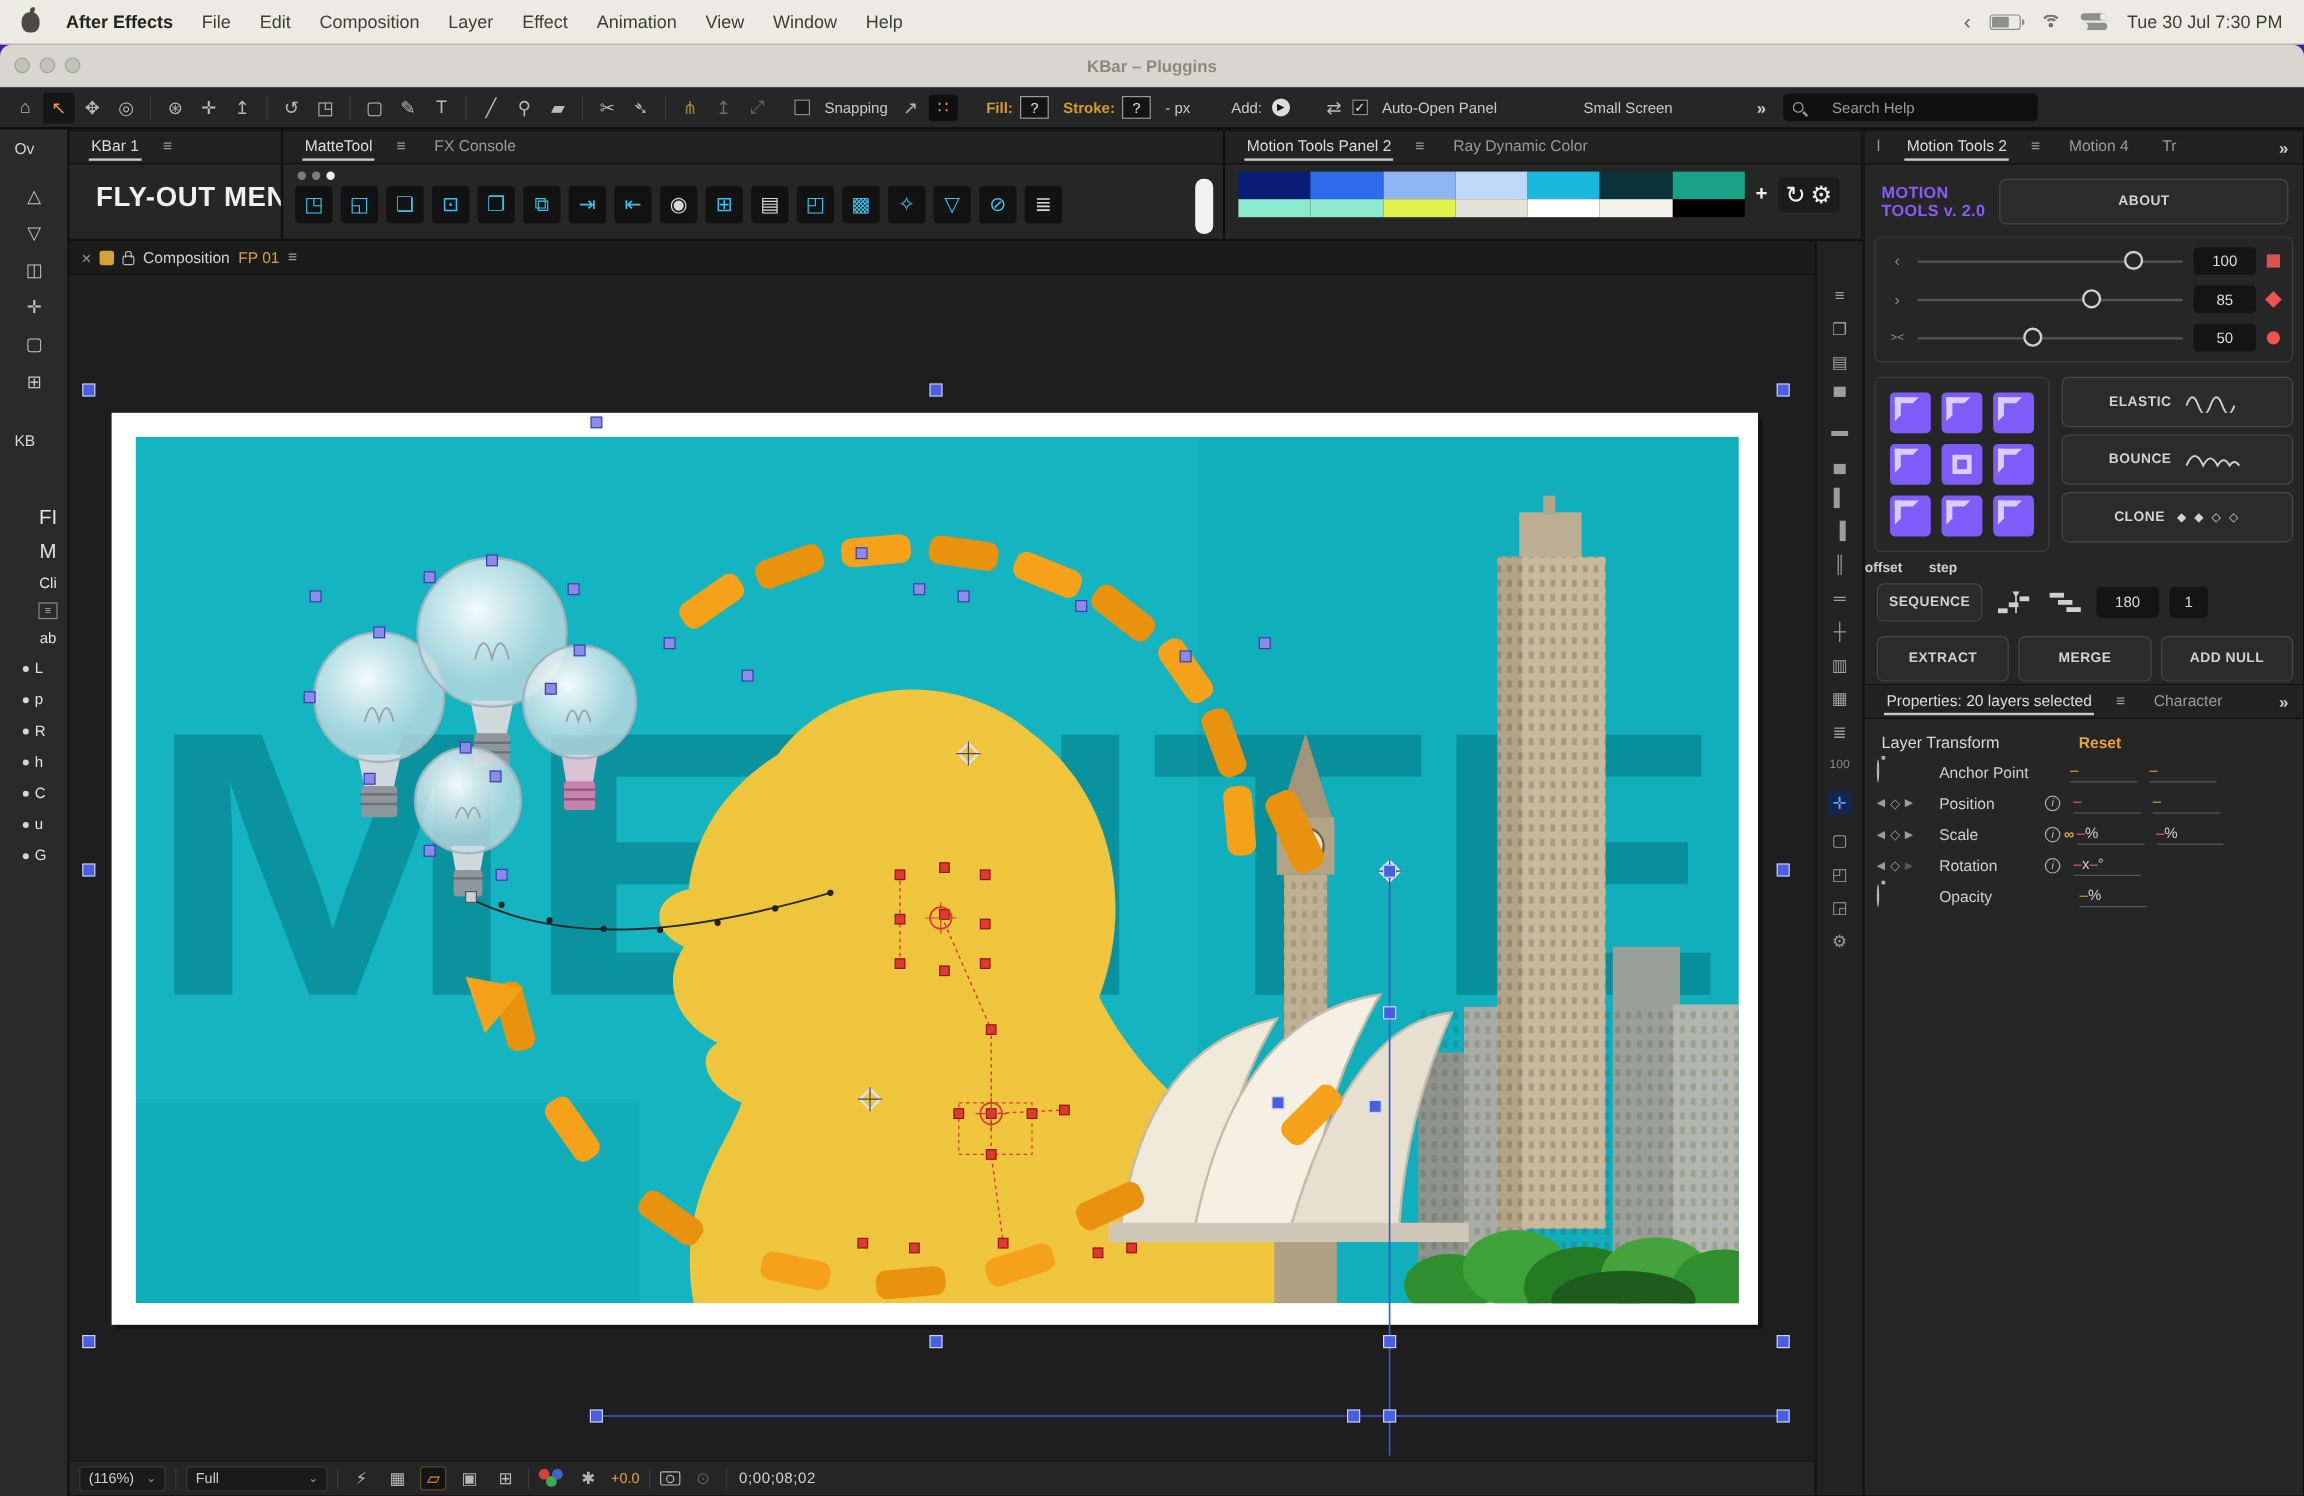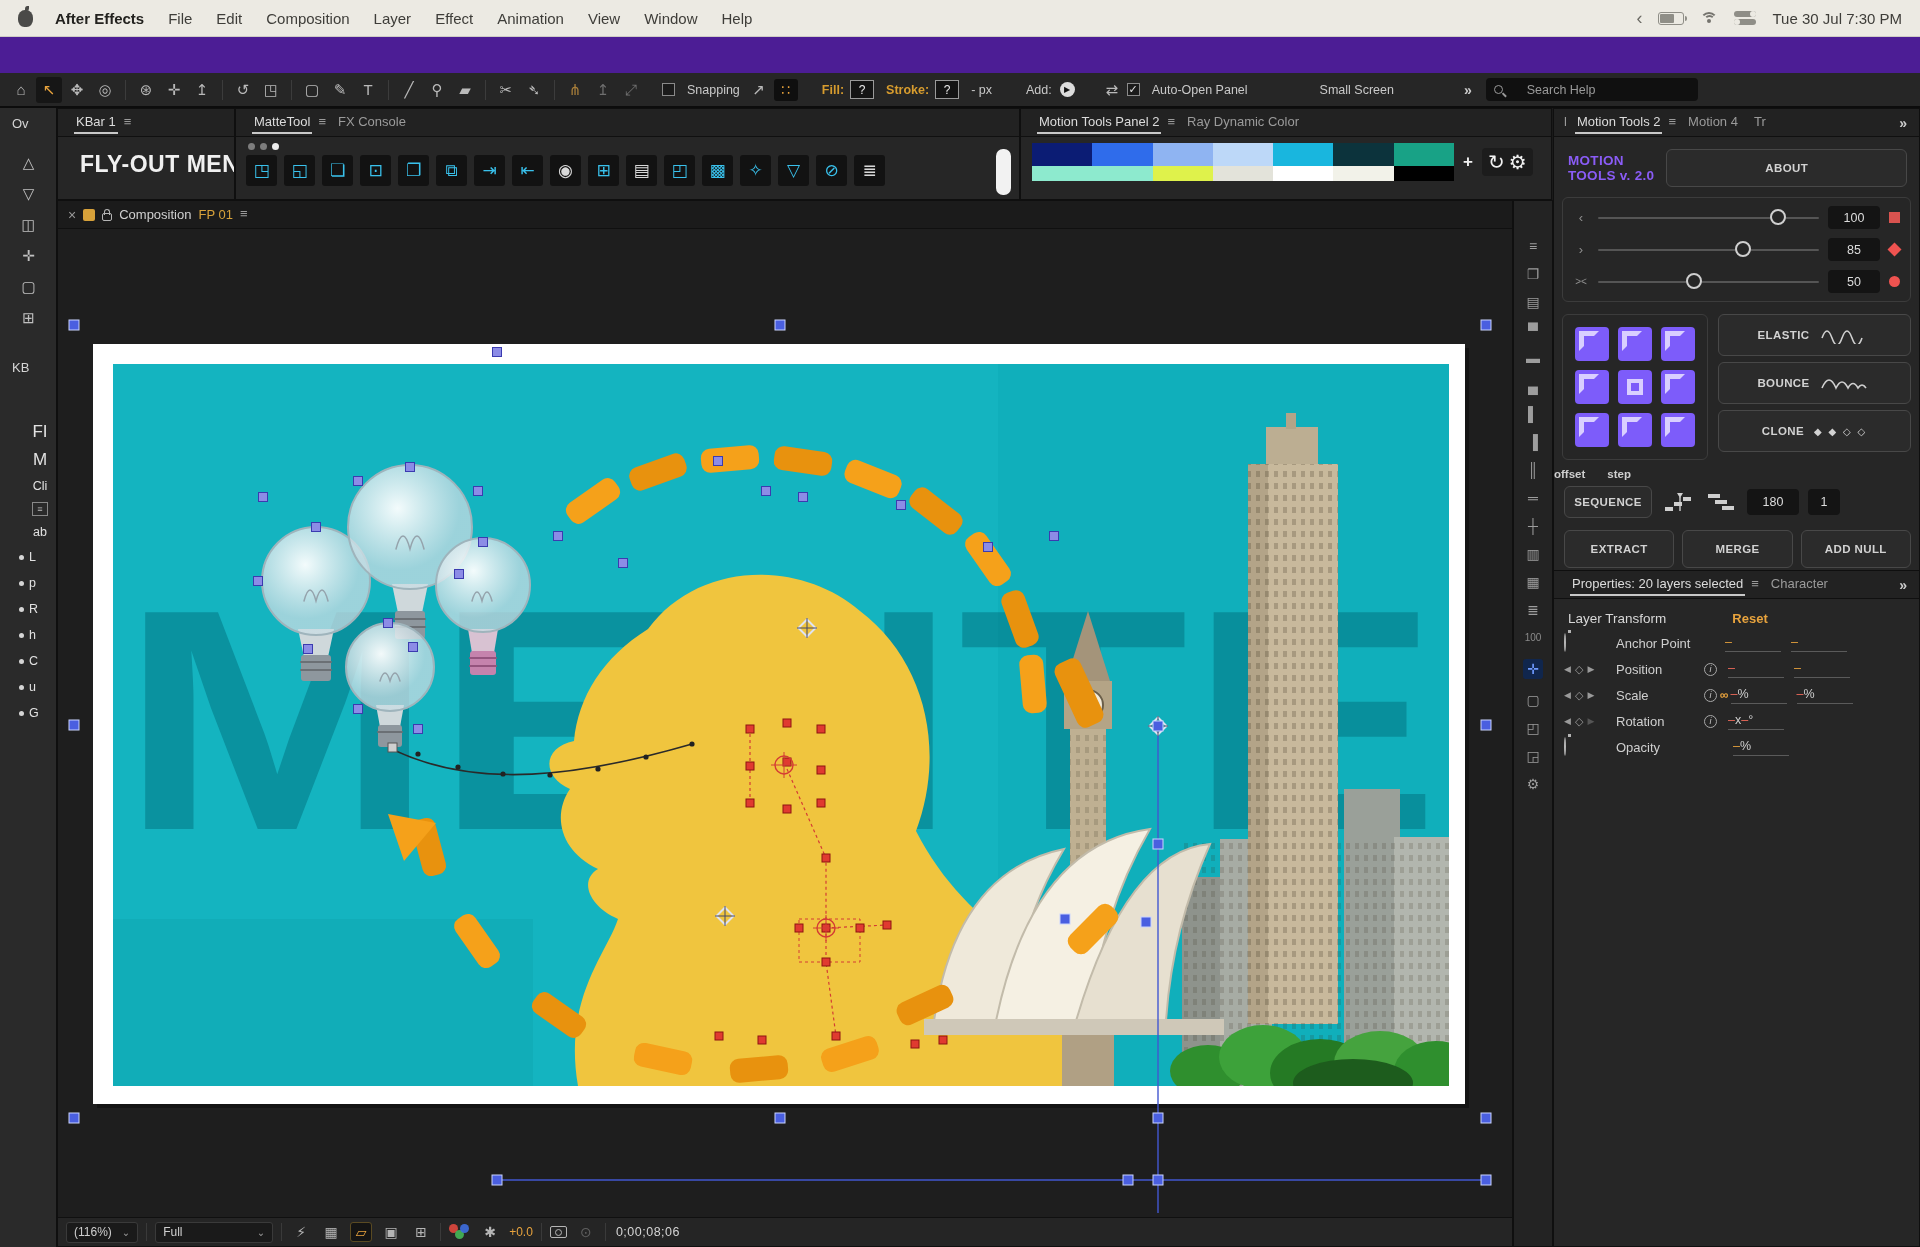--- a/index.html
+++ b/index.html
@@ -48,21 +48,21 @@
   .addcirc{width:15px;height:15px;border-radius:50%;background:#dcdcdc;color:#111;font-size:8px;display:flex;align-items:center;justify-content:center;margin:0 6px 0 2px;}
   .marquee-active{width:24px;height:22px;background:#0f0f0f;border-radius:3px;color:#e8a33d;font-size:14px;display:flex;align-items:center;justify-content:center;}
   .searchbox{width:212px;height:23px;background:#101010;border-radius:4px;display:flex;align-items:center;padding:0 8px;gap:8px;margin-left:10px;}
   .mag{width:9px;height:9px;border:1.5px solid #9a9a9a;border-radius:50%;position:relative;flex:0 0 auto;}
   .mag::after{content:"";position:absolute;width:5px;height:1.5px;background:#9a9a9a;transform:rotate(45deg);left:7px;top:8px;}
   .searchtext{color:#9a9a9a;font-size:12.5px;margin-left:16px;}
 
   
   .main{position:absolute;left:0;top:108px;width:1920px;height:1139px;background:#1a1a1a;}
   .panel{position:absolute;background:#262626;border:1px solid #0f0f0f;}
-  .tabbar{height:28px;display:flex;align-items:flex-end;gap:0;background:#222;border-bottom:1px solid #101010;padding:0 10px;}
+  .tabbar{height:28px;display:flex;align-items:flex-end;gap:12px;background:#222;border-bottom:1px solid #101010;padding:0 10px;}
   .ptab{font-size:13px;color:#9b9b9b;padding:5px 8px 7px 8px;position:relative;white-space:nowrap;}
   .ptab.active{color:#dcdcdc;}
   .ptab.active::after{content:"";position:absolute;left:6px;right:6px;bottom:2px;height:2px;background:#c8c8c8;}
   .hamb{color:#9b9b9b;font-size:13px;padding:5px 4px 7px 0;}
   .chevs{color:#cccccc;font-size:14px;font-weight:bold;margin-left:auto;padding:5px 2px;}
 
   
   .leftdock{left:0;top:0;width:57px;height:1139px;background:#2a2a2a;border-right:1px solid #0f0f0f;position:absolute;}
   .docktab{color:#d5d5d5;font-size:13px;padding:8px 0 0 12px;}
   .dockicons{position:absolute;top:46px;left:0;width:57px;display:flex;flex-direction:column;align-items:center;gap:13px;}
@@ -215,20 +215,28 @@
           <i></i>
         </span>
       <span class="cc">
           <i></i>
           <i></i>
         </span>
       <span class="clock">Tue 30 Jul  7:30 PM</span>
     </span>
   </div>
 
+  <div class="titlebar">
+    <span class="lights">
+      <span class="light"></span>
+      <span class="light"></span>
+      <span class="light"></span>
+    </span>
+    <span class="wtitle">KBar – Pluggins</span>
+  </div>
 
   <div class="toolbar">
     <span style="display:flex;align-items:center;gap:2px;">
 
     <span class="tool">⌂</span>
         <span class="tool active-tool">↖</span>
         <span class="tool">✥</span>
         <span class="tool">◎</span>
         <span class="tool tsep"></span>
         <span class="tool">⊛</span>
@@ -667,21 +675,21 @@
             <i></i>
             <i></i>
             <i></i>
           </span>
         <span class="vicon">✱</span>
         <span class="exposure">+0.0</span>
         <span class="vsep"></span>
         <span class="camico"></span>
         <span class="vicon dimmed">⊙</span>
         <span class="vsep"></span>
-        <span class="timecode">0;00;08;06</span>
+        <span class="timecode">0;00;08;02</span>
       </div>
     </div>
 
     <div class="alignstrip">
       <span style="display:flex;flex-direction:column;align-items:center;gap:14px;">
 
       <span class="astico">≡</span>
           <span class="astico">❐</span>
           <span class="astico">▤</span>
           <span class="astico">▀</span>

